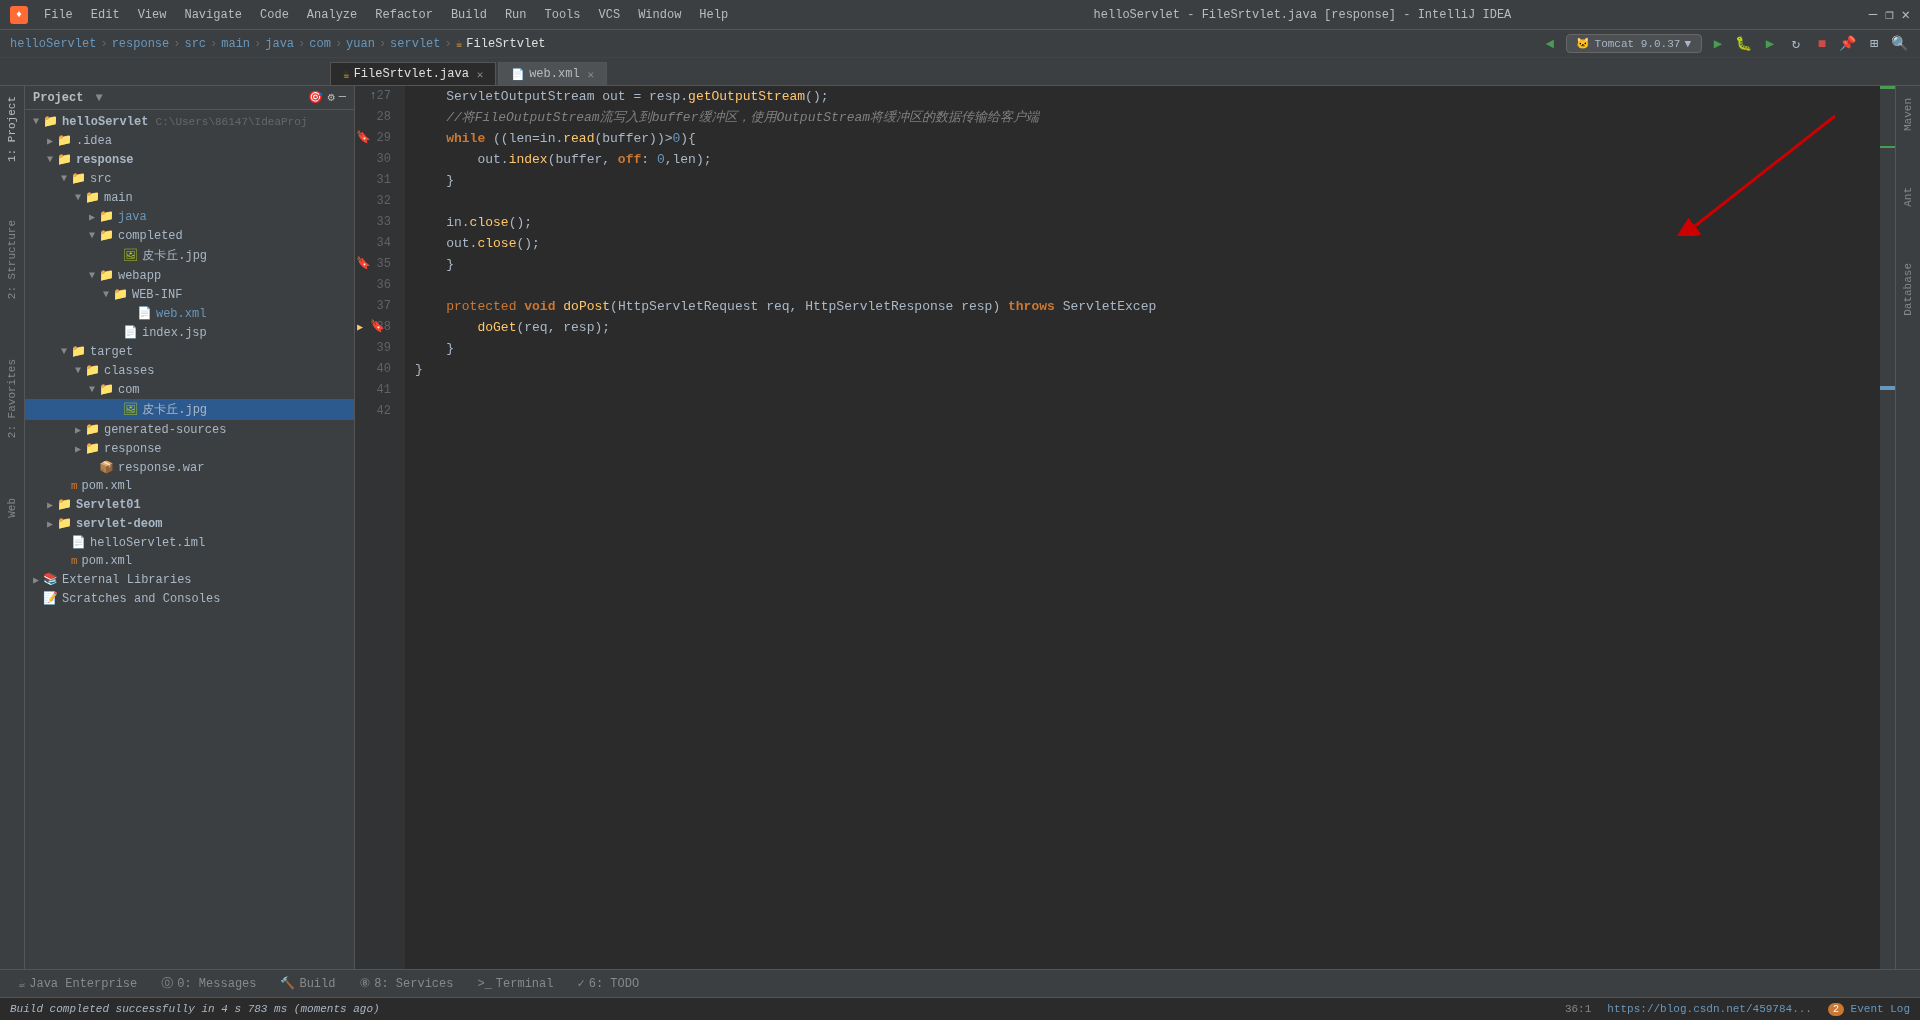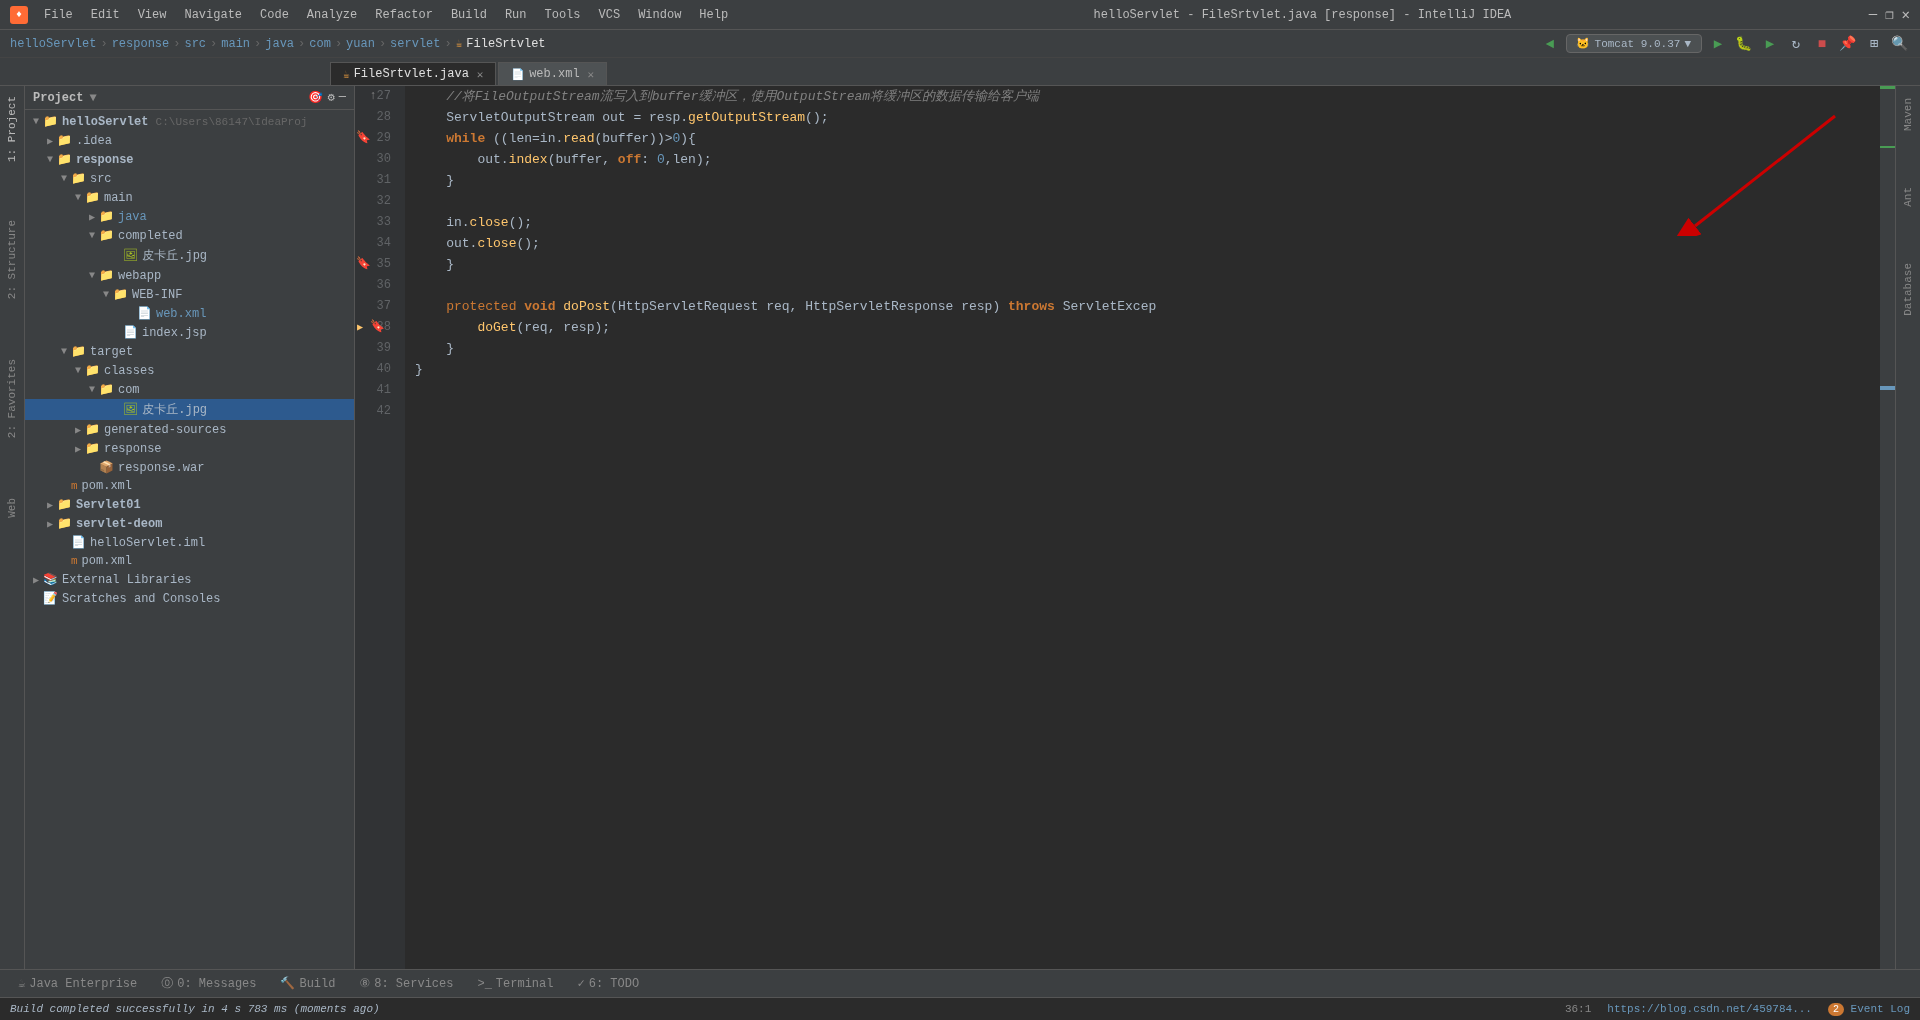--- a/index.html
+++ b/index.html
@@ -138,21 +138,21 @@
       border-right: 1px solid #555;
       overflow: hidden;
     }
     .sidebar-header {
       display: flex;
       align-items: center;
       padding: 4px 8px;
       font-size: 12px;
       color: #bbbbbb;
       border-bottom: 1px solid #555;
-      gap: 6px;
+      gap: 12px;
     }
     .sidebar-header-icons { margin-left: auto; display: flex; gap: 4px; }
     .sidebar-tree {
       flex: 1;
       overflow-y: auto;
       padding: 2px 0;
     }
     .tree-item {
       display: flex;
       align-items: center;
@@ -708,24 +708,24 @@
         <span class="gutter-mark bookmark" style="left:16px;">🔖</span>38
       </div>
       <div class="gutter-line">39</div>
       <div class="gutter-line">40</div>
       <div class="gutter-line">41</div>
       <div class="gutter-line">42</div>
     </div>
 
     <div class="code-content">
       <div class="code-line">
+        &nbsp;&nbsp;&nbsp;&nbsp;<span class="type">ServletOutputStream</span>&nbsp;out&nbsp;=&nbsp;resp.<span class="method">getOutputStream</span>();
+      </div>
+      <div class="code-line">
         &nbsp;&nbsp;&nbsp;&nbsp;<span class="comment">//将FileOutputStream流写入到buffer缓冲区，使用OutputStream将缓冲区的数据传输给客户端</span>
-      </div>
-      <div class="code-line">
-        &nbsp;&nbsp;&nbsp;&nbsp;<span class="type">ServletOutputStream</span>&nbsp;out&nbsp;=&nbsp;resp.<span class="method">getOutputStream</span>();
       </div>
       <div class="code-line">
         &nbsp;&nbsp;&nbsp;&nbsp;<span class="kw">while</span>&nbsp;((len=in.<span class="method">read</span>(buffer))&gt;<span class="number">0</span>){
       </div>
       <div class="code-line">
         &nbsp;&nbsp;&nbsp;&nbsp;&nbsp;&nbsp;&nbsp;&nbsp;out.<span class="method">index</span>(buffer,&nbsp;<span class="kw">off</span>:&nbsp;<span class="number">0</span>,len);
       </div>
       <div class="code-line">
         &nbsp;&nbsp;&nbsp;&nbsp;}
       </div>

